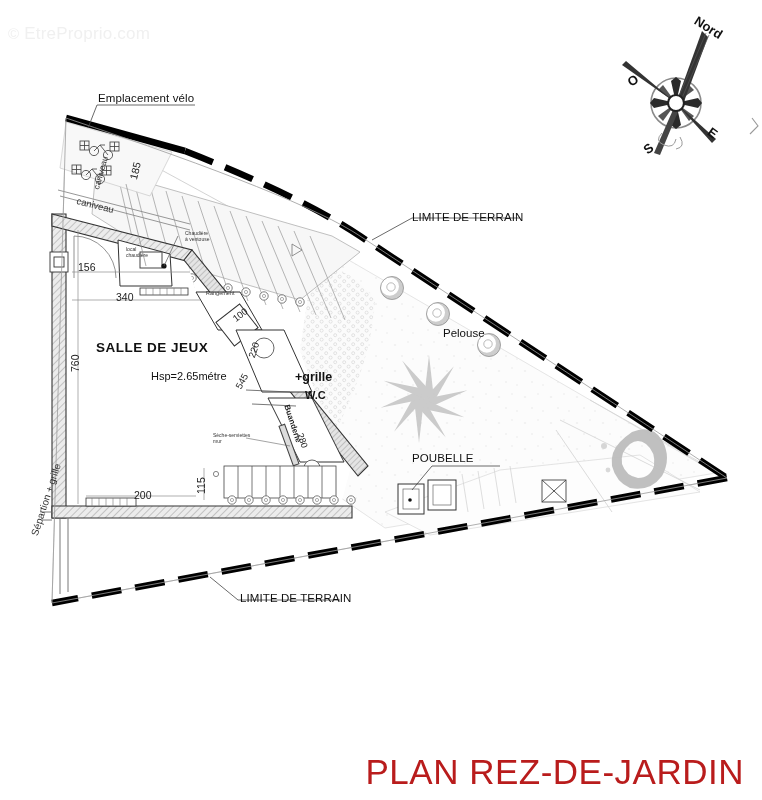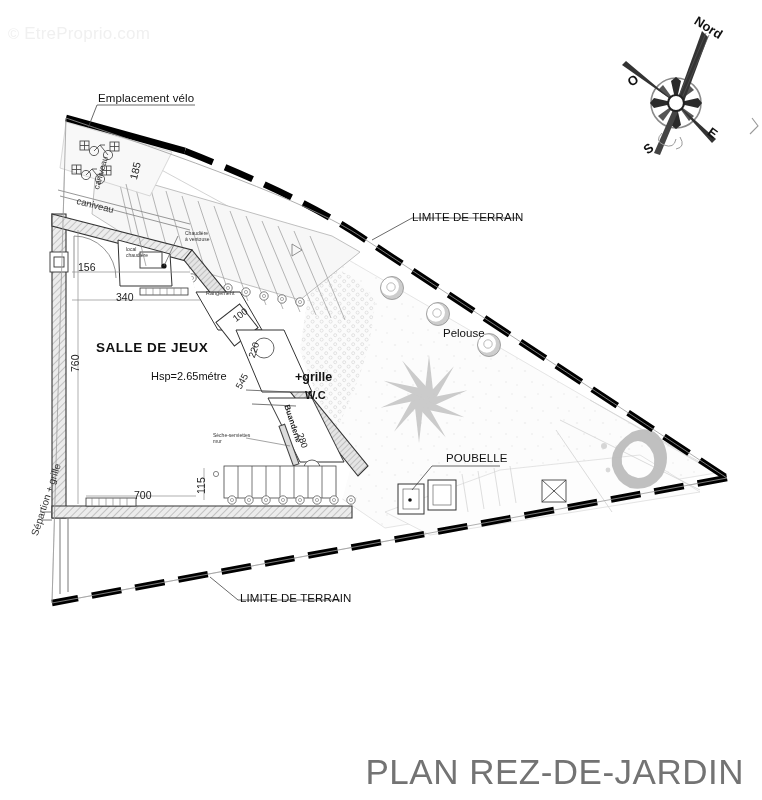--- a/index.html
+++ b/index.html
@@ -27,21 +27,21 @@
   .lbl-mid{font-size:11.5px;font-weight:700;padding-left:43px;}
   .lbl-dim{font-size:10.5px;font-weight:400;color:#222;}
   .lbl-tiny{font-size:5px;font-weight:400;color:#333;line-height:1.15;}
   .lbl-small{font-size:8px;font-weight:400;color:#222;}
   .lbl-soft{font-size:9.5px;font-weight:400;color:#333;}
   .lbl-compass{font-size:13px;font-weight:700;color:#111;}
 
   .title-main{
     position:absolute;right:18px;bottom:8px;
     font-size:35px;font-weight:300;letter-spacing:.5px;
-    color:#737373;font-family:"Liberation Sans",sans-serif;
+    color:#b91c1c;font-family:"Liberation Sans",sans-serif;
     white-space:nowrap;
   }
 </style>
 </head>
 <body>
 
 <div id="plan-root">
 
   <svg id="plan-svg" viewBox="0 0 762 800">
     <defs>
@@ -384,21 +384,21 @@
     <span class="c">©</span>
     <span>EtreProprio.com</span>
   </div>
 
   <div class="lbl lbl-lead" style="left:98px;top:92px;">Emplacement vélo</div>
 
   <div class="lbl lbl-lead" style="left:412px;top:211px;">LIMITE DE TERRAIN</div>
 
   <div class="lbl lbl-lead" style="left:240px;top:592px;">LIMITE DE TERRAIN</div>
 
-  <div class="lbl lbl-lead" style="left:446px;top:452px;">POUBELLE</div>
+  <div class="lbl lbl-lead" style="left:412px;top:452px;">POUBELLE</div>
 
   <div class="lbl lbl-room" style="left:96px;top:341px;text-align:right;">SALLE DE JEUX</div>
   <div class="lbl lbl-room-sub" style="left:110px;top:371px;">Hsp=2.65métre</div>
 
   <div class="lbl lbl-mid" style="left:262px;top:354px;font-size:11px;margin-top:36px;">W.C</div>
   <div class="lbl lbl-mid" style="left:252px;top:371px;font-size:12.5px;">+grille</div>
 
   <div class="lbl lbl-small" style="left:290px;top:404px;transform:rotate(72deg);transform-origin:left top;font-weight:700;">Buanderie</div>
   <div class="lbl lbl-dim" style="left:304px;top:432px;transform:rotate(72deg);transform-origin:left top;font-size:9px;">280</div>
 
@@ -423,21 +423,21 @@
 
   <div class="lbl lbl-soft" style="left:78px;top:196px;transform:rotate(14deg);transform-origin:left top;">caniveau</div>
   <div class="lbl lbl-soft" style="left:92px;top:188px;transform:rotate(-74deg);transform-origin:left top;font-size:8.5px;">caniveau</div>
 
   <div class="lbl lbl-soft" style="left:30px;top:534px;transform:rotate(-72deg);transform-origin:left top;font-size:10px;">Sépartion + grille</div>
 
   <div class="lbl lbl-dim" style="left:128px;top:178px;transform:rotate(-76deg);transform-origin:left top;">185</div>
   <div class="lbl lbl-dim" style="left:78px;top:262px;">156</div>
   <div class="lbl lbl-dim" style="left:116px;top:292px;">340</div>
   <div class="lbl lbl-dim" style="left:70px;top:372px;transform:rotate(-90deg);transform-origin:left top;">760</div>
-  <div class="lbl lbl-dim" style="left:134px;top:490px;">700</div>
+  <div class="lbl lbl-dim" style="left:134px;top:490px;">200</div>
   <div class="lbl lbl-dim" style="left:196px;top:494px;transform:rotate(-90deg);transform-origin:left top;">115</div>
   <div class="lbl lbl-dim" style="left:231px;top:316px;transform:rotate(-38deg);transform-origin:left top;font-size:9.5px;">100</div>
   <div class="lbl lbl-dim" style="left:247px;top:356px;transform:rotate(-72deg);transform-origin:left top;font-size:9.5px;">220</div>
   <div class="lbl lbl-dim" style="left:234px;top:386px;transform:rotate(-62deg);transform-origin:left top;font-size:9.5px;">545</div>
 
   <div class="lbl lbl-compass" style="left:699px;top:14px;transform:rotate(32deg);transform-origin:left top;">Nord</div>
   <div class="lbl lbl-compass" style="left:625px;top:78px;transform:rotate(-34deg);transform-origin:left top;">O</div>
   <div class="lbl lbl-compass" style="left:713px;top:125px;transform:rotate(36deg);transform-origin:left top;">E</div>
   <div class="lbl lbl-compass" style="left:641px;top:146px;transform:rotate(-38deg);transform-origin:left top;">S</div>
 

